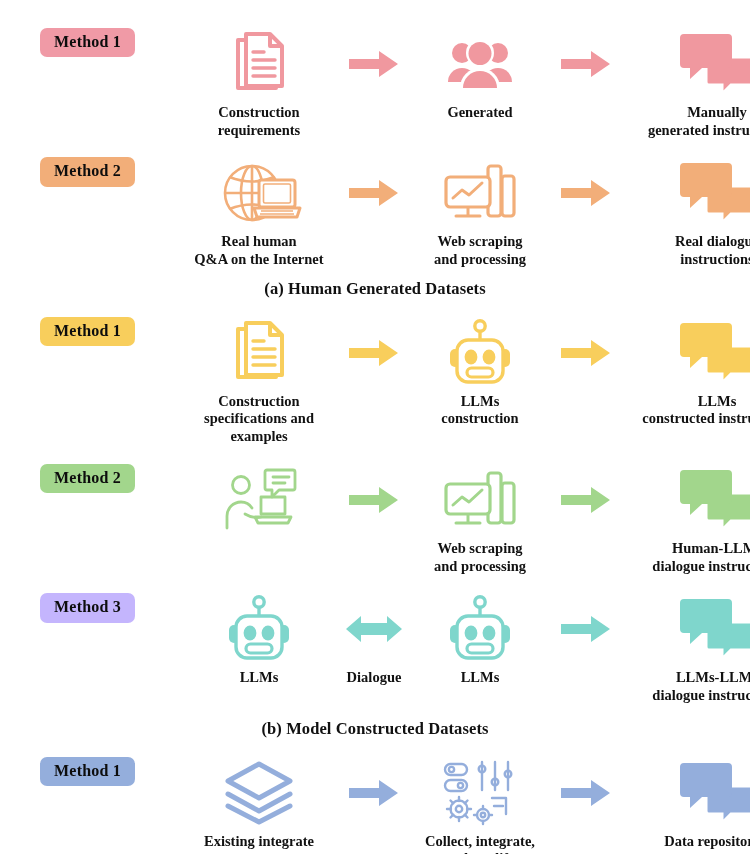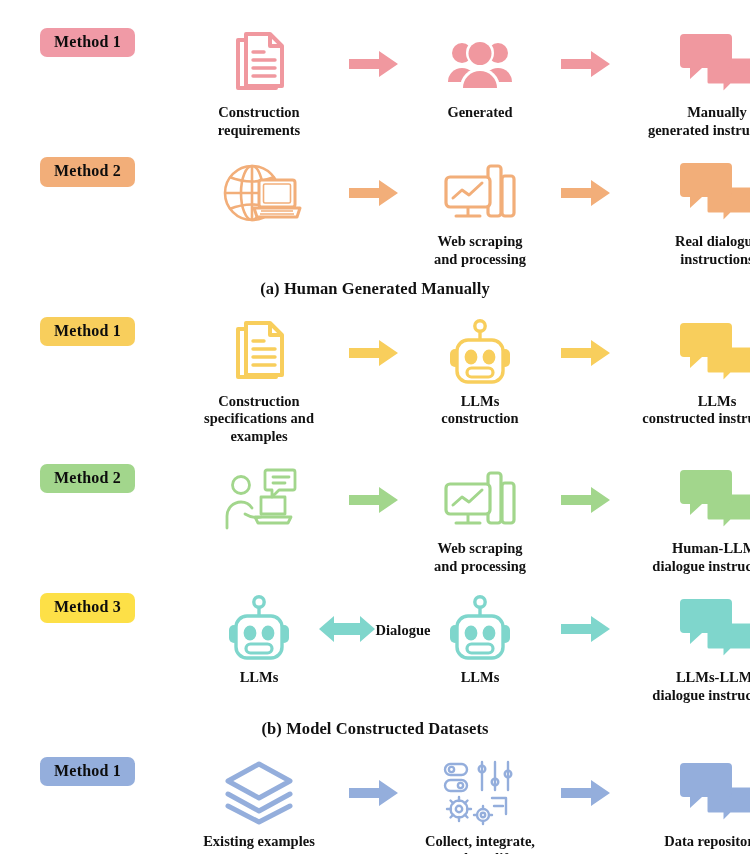--- a/index.html
+++ b/index.html
@@ -82,23 +82,23 @@
   .node .node-label {
     font-weight: bold;
     font-size: 14.5px;
     line-height: 1.22;
     margin-top: 4px;
     white-space: pre-line;
     color: #111;
   }
   .arrow-wrap {
     display: flex;
-    flex-direction: row;
+    flex-direction: column;
     align-items: center;
-    justify-content: center;
+    justify-content: flex-start;
   }
   .arrow-wrap .arrow-slot {
     height: 72px;
     display: flex;
     align-items: center;
     justify-content: center;
   }
   .arrow-wrap .arrow-label {
     font-weight: bold;
     font-size: 14.5px;
@@ -205,20 +205,22 @@
                     <rect x="40" y="18" width="36" height="27" rx="2.5" fill="#ffffff" stroke="#F2AE79" stroke-width="3"></rect>
                     <rect x="44.5" y="22" width="27" height="19" rx="1.5" fill="#ffffff" stroke="#F2AE79" stroke-width="1.6"></rect>
                     <path d="M35 46 h46 l-3 9 h-40 z" fill="#ffffff" stroke="#F2AE79" stroke-width="3" stroke-linejoin="round"></path>
                     <g stroke="#F2AE79" stroke-width="1.5">
                       <line x1="42" y1="49" x2="74" y2="49"></line>
                       <line x1="41" y1="52" x2="75" y2="52"></line>
                     </g>
                   </g>
                 </svg>
               </div>
+              <div class="node-label">Real human
+Q&amp;A on the Internet</div>
             </div>
             <div class="arrow-wrap" style="width: 62px;">
               <div class="arrow-slot">
                 <svg width="50" height="30" viewBox="0 0 50 30">
                   <path d="M0 10 L30 10 L30 2 L49 15 L30 28 L30 20 L0 20 Z" fill="#F2AE79"></path>
                 </svg>
               </div>
             </div>
             <div class="node" style="width: 150px;">
               <div class="icon-wrap">
@@ -251,21 +253,21 @@
                   <path d="M30 24 h42 a3 3 0 0 1 3 3 v22 a3 3 0 0 1 -3 3 h-20 l-9 9 v-9 h-13 a3 3 0 0 1 -3 -3 v-22 a3 3 0 0 1 3 -3 z" fill="#F2AE79"></path>
                   <path d="M30 24 h42 a3 3 0 0 1 3 3 v22 a3 3 0 0 1 -3 3 h-20 l-9 9 v-9 h-13 a3 3 0 0 1 -3 -3 v-22 a3 3 0 0 1 3 -3 z" fill="none" stroke="#ffffff" stroke-width="3"></path>
                   <path d="M5 1 h44 a4 4 0 0 1 4 4 v26 a4 4 0 0 1 -4 4 h-26 l-12 11 v-11 h-6 a4 4 0 0 1 -4 -4 v-26 a4 4 0 0 1 4 -4 z" fill="#F2AE79"></path>
                 </svg>
               </div>
               <div class="node-label">Real dialogue
 instructions</div>
             </div>
           </div>
         </div>
-        <div class="panel-caption" style="margin-top: 10px;">(a) Human Generated Manually</div>
+        <div class="panel-caption" style="margin-top: 10px;">(a) Human Generated Datasets</div>
       </div>
       <div class="panel">
         <div class="row" style="margin-top: 18px;">
           <div class="badge-cell">
             <div class="badge" style="background: rgb(248, 206, 92);">Method 1</div>
           </div>
           <div class="flow">
             <div class="node" style="width: 168px;">
               <div class="icon-wrap">
                 <svg width="62" height="66" viewBox="0 0 62 66">
@@ -389,21 +391,21 @@
                   <path d="M5 1 h44 a4 4 0 0 1 4 4 v26 a4 4 0 0 1 -4 4 h-26 l-12 11 v-11 h-6 a4 4 0 0 1 -4 -4 v-26 a4 4 0 0 1 4 -4 z" fill="#A2D68C"></path>
                 </svg>
               </div>
               <div class="node-label">Human-LLMs
 dialogue instructions</div>
             </div>
           </div>
         </div>
         <div class="row" style="margin-top: 18px;">
           <div class="badge-cell">
-            <div class="badge" style="background: #fde047;">Method 3</div>
+            <div class="badge" style="background: #c4b5fd;">Method 3</div>
           </div>
           <div class="flow">
             <div class="node" style="width: 168px;">
               <div class="icon-wrap">
                 <svg width="64" height="68" viewBox="0 0 64 68">
                   <g fill="none" stroke="#7FD6CC" stroke-width="3.4" stroke-linejoin="round">
                     <circle cx="32" cy="7" r="5.2"></circle>
                     <line x1="32" y1="12.4" x2="32" y2="21"></line>
                     <rect x="2" y="30" width="10" height="18" rx="5" fill="#7FD6CC" stroke="none"></rect>
                     <rect x="52" y="30" width="10" height="18" rx="5" fill="#7FD6CC" stroke="none"></rect>
@@ -472,21 +474,21 @@
             <div class="node" style="width: 168px;">
               <div class="icon-wrap">
                 <svg width="72" height="64" viewBox="0 0 72 64">
                   <g fill="none" stroke="#94AEDC" stroke-width="5" stroke-linejoin="round" stroke-linecap="round">
                     <path d="M36 3 L67 20 L36 37 L5 20 Z"></path>
                     <path d="M5 33 L36 50 L67 33"></path>
                     <path d="M5 45 L36 61 L67 45"></path>
                   </g>
                 </svg>
               </div>
-              <div class="node-label">Existing examples</div>
+              <div class="node-label">Existing integrate</div>
             </div>
             <div class="arrow-wrap" style="width: 62px;">
               <div class="arrow-slot">
                 <svg width="50" height="30" viewBox="0 0 50 30">
                   <path d="M0 10 L30 10 L30 2 L49 15 L30 28 L30 20 L0 20 Z" fill="#94AEDC"></path>
                 </svg>
               </div>
             </div>
             <div class="node" style="width: 150px;">
               <div class="icon-wrap">

